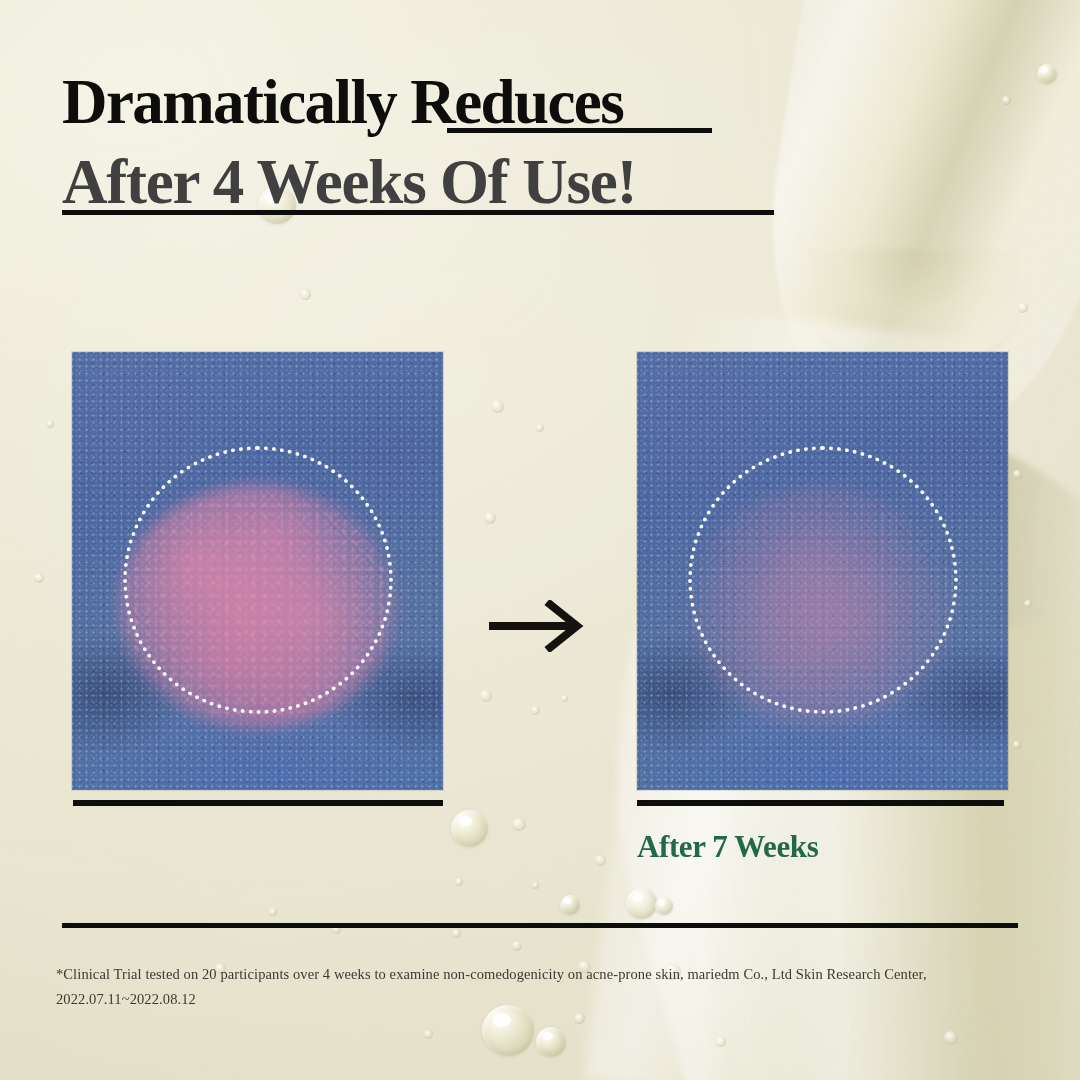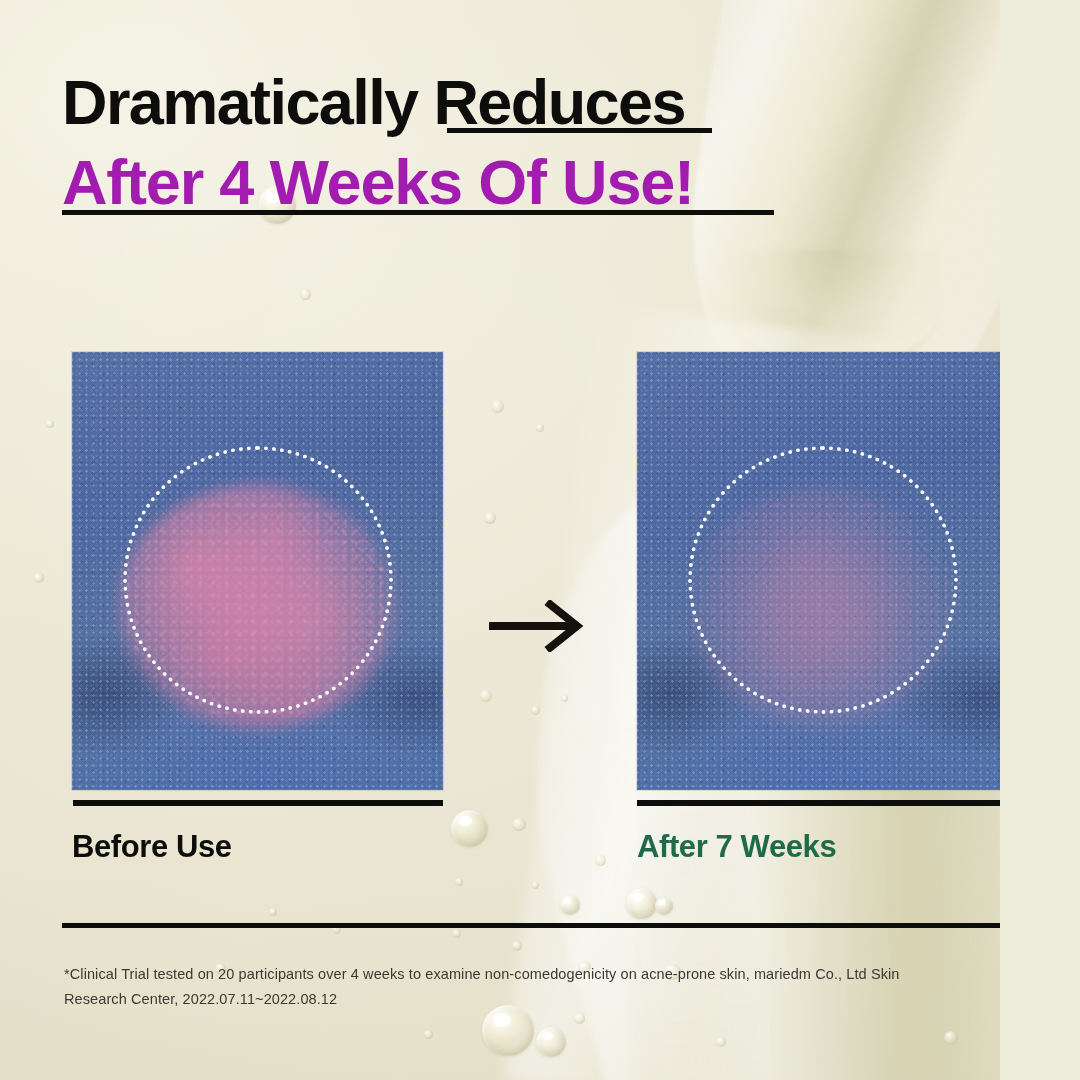--- a/index.html
+++ b/index.html
@@ -9,23 +9,24 @@
     width:1080px; height:1080px;
     overflow:hidden;
     background:#efeddc;
     font-family:"Liberation Sans", sans-serif;
     -webkit-font-smoothing:antialiased;
   }
 
   
   .canvas {
     position:relative;
-    width:1000px; height:1080px;
+    width:1080px; height:1080px;
     background:#edead8;
     overflow:hidden;
+    font-family:Liberation Serif, serif;
   }
 
   
   .bg-base {
     position:absolute; inset:0;
     background:
       radial-gradient(120% 90% at 12% 8%,  #f4f2e4 0%, #ece9d6 45%, #e6e2cc 100%);
   }
 
   
@@ -155,21 +156,21 @@
   .hl-line {
     position:relative;
     display:block;
     font-size:63px;
     line-height:80px;
     font-weight:700;
     letter-spacing:-1.6px;
     color:#0d0d0b;
     white-space:nowrap;
   }
-  .hl-line.green { color:#a21caf; letter-spacing:-1.2px; }
+  .hl-line.green { color:#404040; letter-spacing:-1.2px; }
 
   .hl-underline {
     position:absolute;
     height:5px;
     background:#0d0d0b;
   }
   .hl-underline.u1 { left:385px; top:66px;  width:265px; }
   .hl-underline.u2 { left:0px;   top:148px; width:712px; }
 
   
@@ -297,21 +298,21 @@
 
   
   .bottom-rule {
     position:absolute;
     left:62px; top:923px;
     width:956px; height:5px;
     background:#0d0d0b;
   }
   .footnote {
     position:absolute;
-    left:64px; top:962px;
+    left:56px; top:962px;
     width:900px;
     font-size:14.5px;
     line-height:25px;
     letter-spacing:0.1px;
     color:#3a3a33;
   }
 </style>
 </head>
 <body>
 
@@ -394,20 +395,19 @@
       <div class="skin-speckle"></div>
       <div class="sebum"></div>
       <div class="sebum-specks"></div>
       <div class="dot-circle"></div>
       <div class="panel-edge"></div>
     </div>
 
     <div class="cap-rule r-before"></div>
     <div class="cap-rule r-after"></div>
 
-    <div class="cap-label l-before">Before Use</div>
     <div class="cap-label l-after">After 7 Weeks</div>
   </div>
 
   <div class="bottom-rule"></div>
   <p class="footnote">*Clinical Trial tested on 20 participants over 4 weeks to examine non-comedogenicity on acne-prone skin, mariedm Co., Ltd Skin Research Center, 2022.07.11~2022.08.12</p>
 
 </div>
 
 </body></html>

